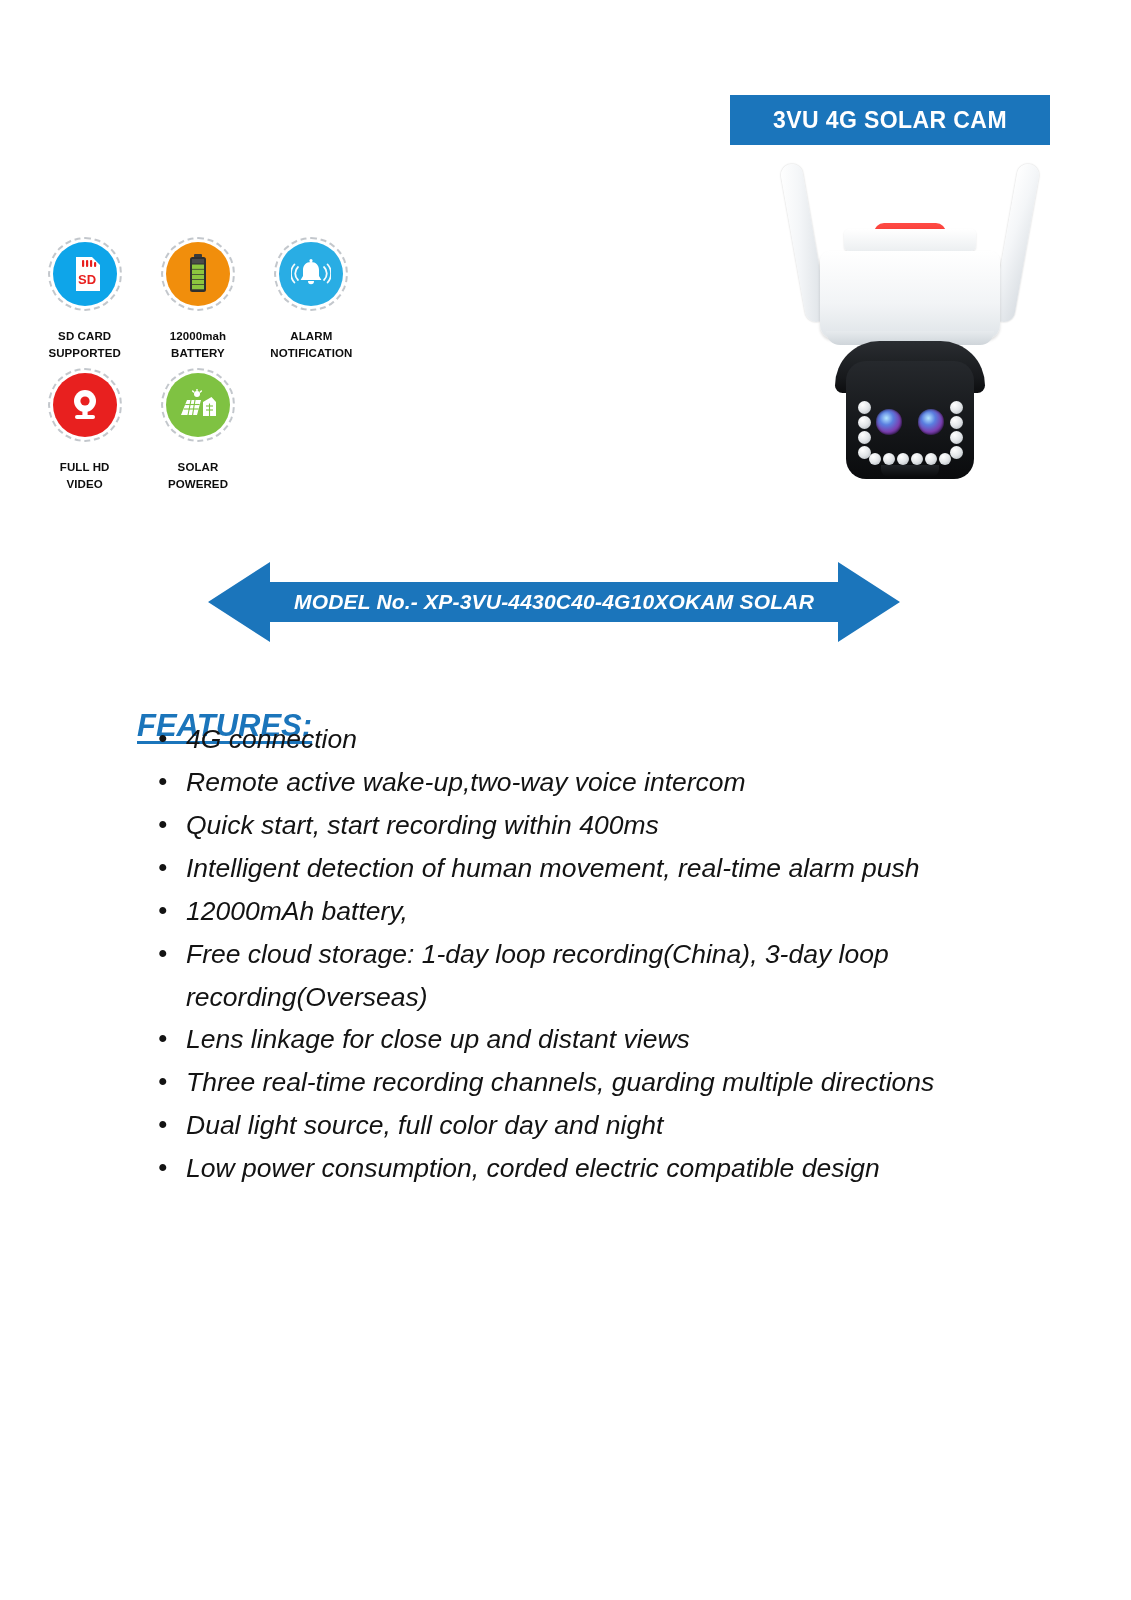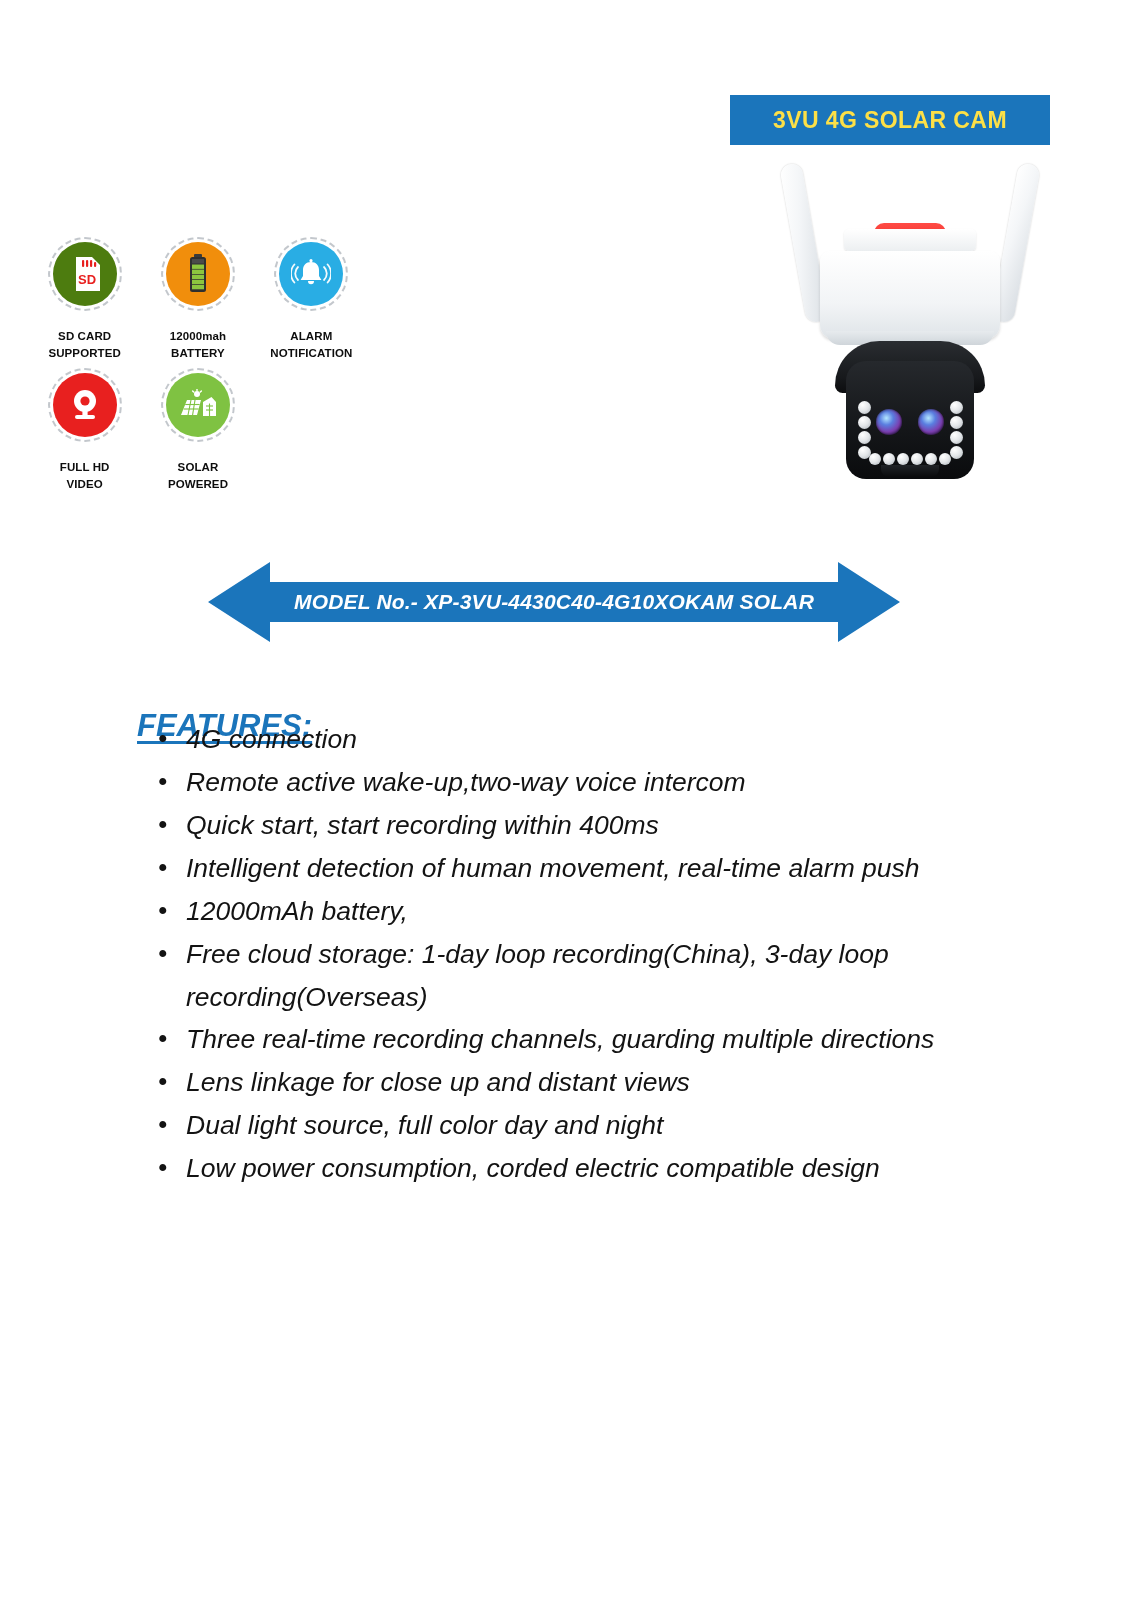--- a/index.html
+++ b/index.html
@@ -22,21 +22,21 @@
     left: 730px;
     top: 95px;
     width: 320px;
     height: 50px;
     background: #1b75bb;
     display: flex;
     align-items: center;
     justify-content: center;
   }
   .title-badge span {
-    color: #fde047;
+    color: #ffffff;
     font-size: 23px;
     font-weight: bold;
     letter-spacing: 0.4px;
     white-space: nowrap;
   }
 
   
   .camera-wrap {
     position: absolute;
     left: 775px;
@@ -389,21 +389,21 @@
       <div class="ir-led"></div>
       <div class="ir-led"></div>
     </div>
     <div class="base-foot"></div>
   </div>
 </div>
 
 <div class="icon-grid">
 
   <div class="icon-cell">
-    <div class="icon-circle" style="background:#4d7c0f">
+    <div class="icon-circle" style="background:#0ea5e9">
       <svg width="30" height="34" viewBox="0 0 30 34" aria-hidden="true">
         <path d="M6 0 H22 L30 8 V34 H6 Z" fill="#ffffff"></path>
         <g fill="#e8201f">
           <rect x="12" y="3" width="2.2" height="7" rx="1"></rect>
           <rect x="16" y="3" width="2.2" height="7" rx="1"></rect>
           <rect x="20" y="3" width="2.2" height="7" rx="1"></rect>
           <rect x="24" y="5" width="2.2" height="5" rx="1"></rect>
         </g>
         <text x="17" y="27" font-family="Liberation Sans, sans-serif" font-size="13" font-weight="bold" fill="#e8201f" text-anchor="middle">SD</text>
       </svg>
@@ -514,17 +514,17 @@
 
 <div class="features-heading">FEATURES:</div>
 
 <ul class="features-list">
   <li>4G connection</li>
   <li>Remote active wake-up,two-way voice intercom</li>
   <li>Quick start, start recording within 400ms</li>
   <li>Intelligent detection of human movement, real-time alarm push</li>
   <li>12000mAh battery,</li>
   <li>Free cloud storage: 1-day loop recording(China), 3-day loop recording(Overseas)</li>
+  <li>Lens linkage  for close up and distant views</li>
   <li>Three real-time recording channels, guarding multiple directions</li>
-  <li>Lens linkage  for close up and distant views</li>
   <li>Dual light source, full color day and night</li>
   <li>Low power consumption, corded electric compatible design</li>
 </ul>
 
 </body></html>

